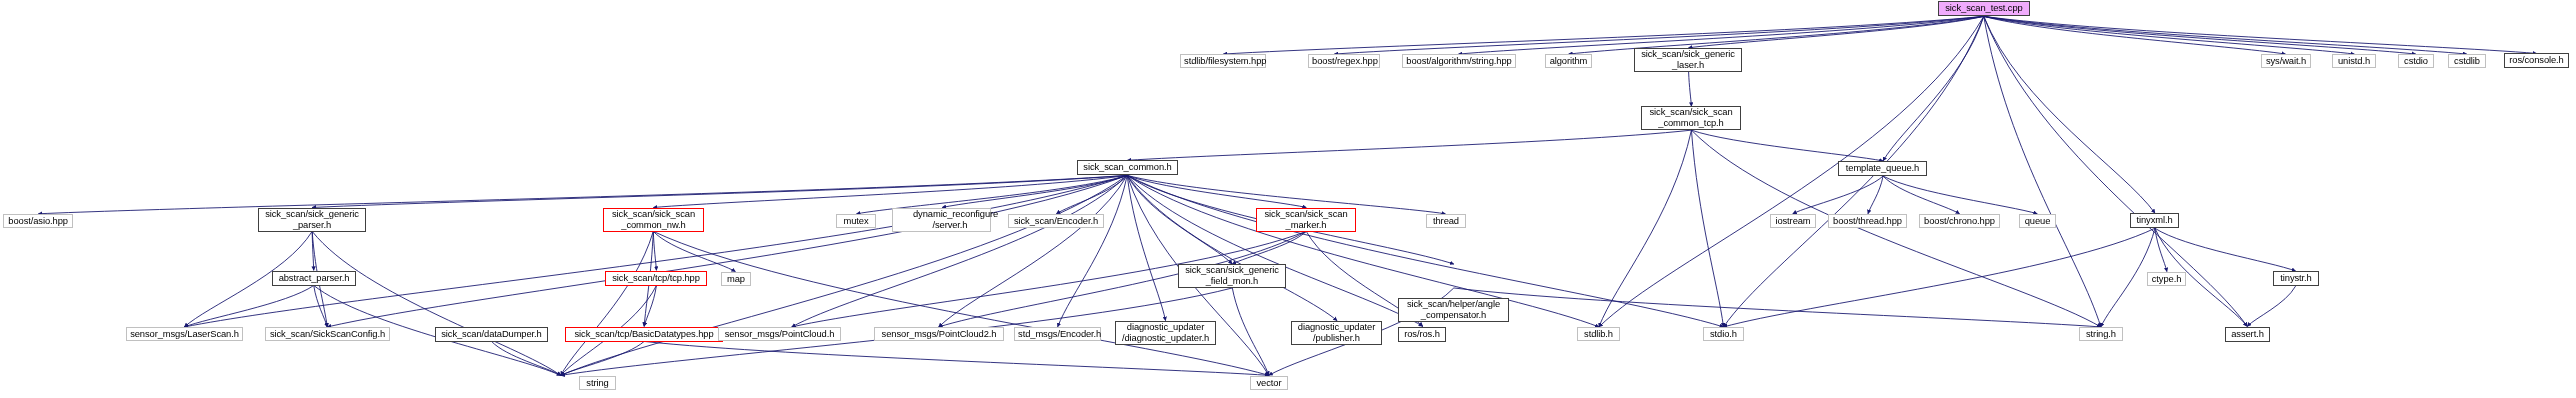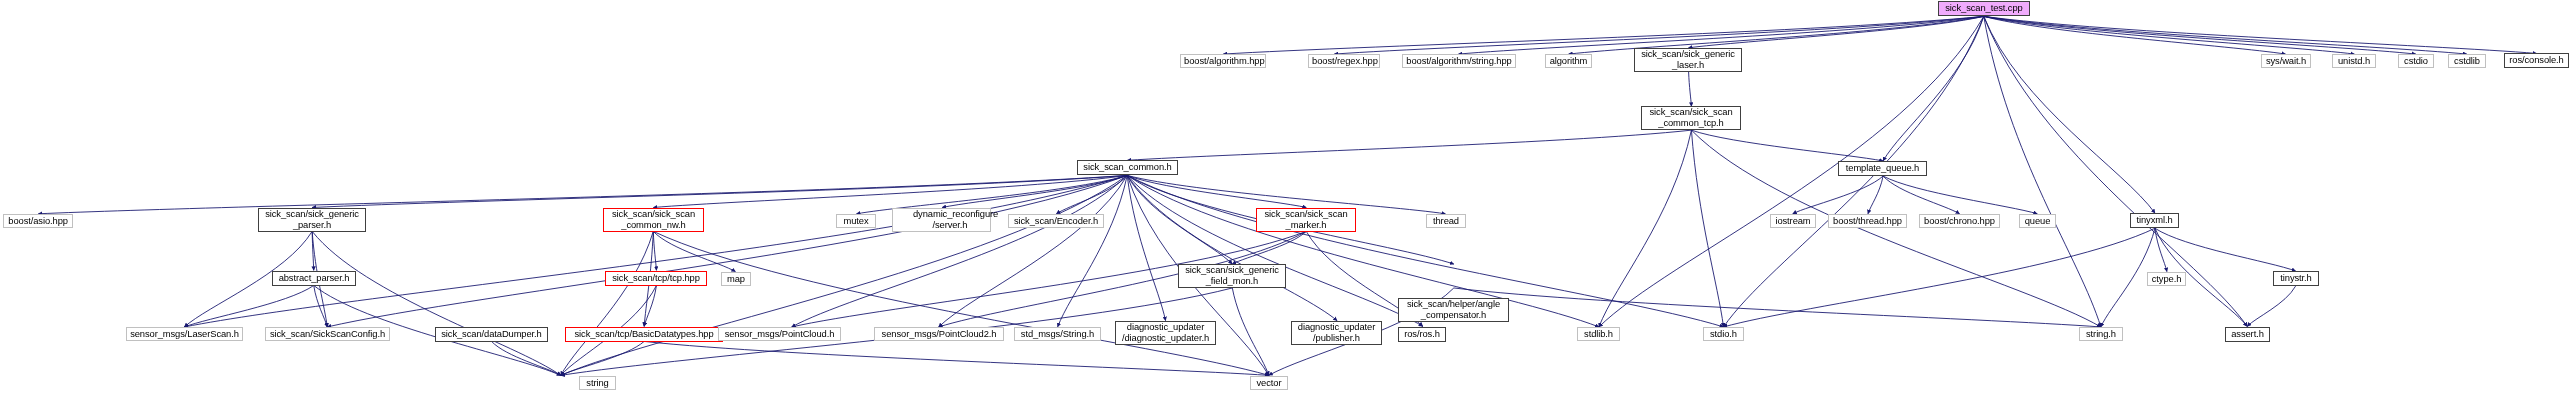--- a/index.html
+++ b/index.html
@@ -149,21 +149,21 @@
         <path d="M2310,458 C2542.5,485.9 3152.96,506.36 3338,520" marker-end="url(#arrow)"></path>
         <path d="M2310,458 C2248.848,520.55 2068.92,566.42 2016,597" marker-end="url(#arrow)"></path>
         <path d="M3647.5,455 C3631.484,483.8 3584.36,504.92 3570.5,519" marker-end="url(#arrow)"></path>
         <path d="M781,543 C803.88,567.3 871.2,585.12 891,597" marker-end="url(#arrow)"></path>
         <path d="M1023.5,543 C995.94,567.3 914.85,585.12 891,597" marker-end="url(#arrow)"></path>
         <path d="M1023.5,543 C1247.125,567.3 1837.35,585.12 2016,597" marker-end="url(#arrow)"></path>
       </g>
   </svg>
   <div id="node-layer">
       <div class="node root" style="left: 1938px; top: 1.3px; width: 92px; height: 15px;"><span>sick_scan_test.cpp</span></div>
-      <div class="node plain" style="left: 1180px; top: 54px; width: 86px; height: 14px;"><span>boost/algorithm.hpp</span></div>
+      <div class="node plain" style="left: 1180px; top: 54px; width: 86px; height: 14px;"><span>stdlib/filesystem.hpp</span></div>
       <div class="node plain" style="left: 1298px; top: 54px; width: 72px; height: 14px; margin-left: 10px;"><span>boost/regex.hpp</span></div>
       <div class="node plain" style="left: 1402px; top: 54px; width: 114px; height: 14px;"><span>boost/algorithm/string.hpp</span></div>
       <div class="node plain" style="left: 1545px; top: 54px; width: 47px; height: 14px;"><span>algorithm</span></div>
       <div class="node solid" style="left: 1634px; top: 48px; width: 108px; height: 24px;"><span>sick_scan/sick_generic
 _laser.h</span></div>
       <div class="node plain" style="left: 2261px; top: 54px; width: 50px; height: 14px;"><span>sys/wait.h</span></div>
       <div class="node plain" style="left: 2332px; top: 54px; width: 44px; height: 14px;"><span>unistd.h</span></div>
       <div class="node plain" style="left: 2398px; top: 54px; width: 36px; height: 14px;"><span>cstdio</span></div>
       <div class="node plain" style="left: 2448px; top: 54px; width: 38px; height: 14px;"><span>cstdlib</span></div>
       <div class="node solid" style="left: 2504px; top: 53px; width: 65px; height: 15px;"><span>ros/console.h</span></div>
@@ -196,21 +196,21 @@
       <div class="node solid" style="left: 1398px; top: 264px; width: 111px; height: 24px; margin-top: 34px;"><span>sick_scan/helper/angle
 _compensator.h</span></div>
       <div class="node plain" style="left: 2147px; top: 272px; width: 39px; height: 14px;"><span>ctype.h</span></div>
       <div class="node solid" style="left: 2273px; top: 271px; width: 46px; height: 15px;"><span>tinystr.h</span></div>
       <div class="node plain" style="left: 126px; top: 327px; width: 117px; height: 14px;"><span>sensor_msgs/LaserScan.h</span></div>
       <div class="node plain" style="left: 265px; top: 327px; width: 125px; height: 14px;"><span>sick_scan/SickScanConfig.h</span></div>
       <div class="node solid" style="left: 435px; top: 327px; width: 113px; height: 15px;"><span>sick_scan/dataDumper.h</span></div>
       <div class="node red" style="left: 565px; top: 327px; width: 158px; height: 15px;"><span>sick_scan/tcp/BasicDatatypes.hpp</span></div>
       <div class="node plain" style="left: 718px; top: 327px; width: 123px; height: 14px;"><span>sensor_msgs/PointCloud.h</span></div>
       <div class="node plain" style="left: 874px; top: 327px; width: 130px; height: 14px;"><span>sensor_msgs/PointCloud2.h</span></div>
-      <div class="node plain" style="left: 1014px; top: 327px; width: 87px; height: 14px;"><span>std_msgs/String.h</span></div>
+      <div class="node plain" style="left: 1014px; top: 327px; width: 87px; height: 14px;"><span>std_msgs/Encoder.h</span></div>
       <div class="node solid" style="left: 1115px; top: 321px; width: 101px; height: 24px;"><span>diagnostic_updater
 /diagnostic_updater.h</span></div>
       <div class="node solid" style="left: 1291px; top: 321px; width: 91px; height: 24px;"><span>diagnostic_updater
 /publisher.h</span></div>
       <div class="node solid" style="left: 1398px; top: 327px; width: 48px; height: 15px;"><span>ros/ros.h</span></div>
       <div class="node plain" style="left: 1577px; top: 327px; width: 43px; height: 14px;"><span>stdlib.h</span></div>
       <div class="node plain" style="left: 1703px; top: 327px; width: 41px; height: 14px;"><span>stdio.h</span></div>
       <div class="node plain" style="left: 2079px; top: 327px; width: 44px; height: 14px;"><span>string.h</span></div>
       <div class="node solid" style="left: 2225px; top: 327px; width: 45px; height: 15px;"><span>assert.h</span></div>
       <div class="node plain" style="left: 534px; top: 376px; width: 37px; height: 14px; margin-left: 45px;"><span>string</span></div>

